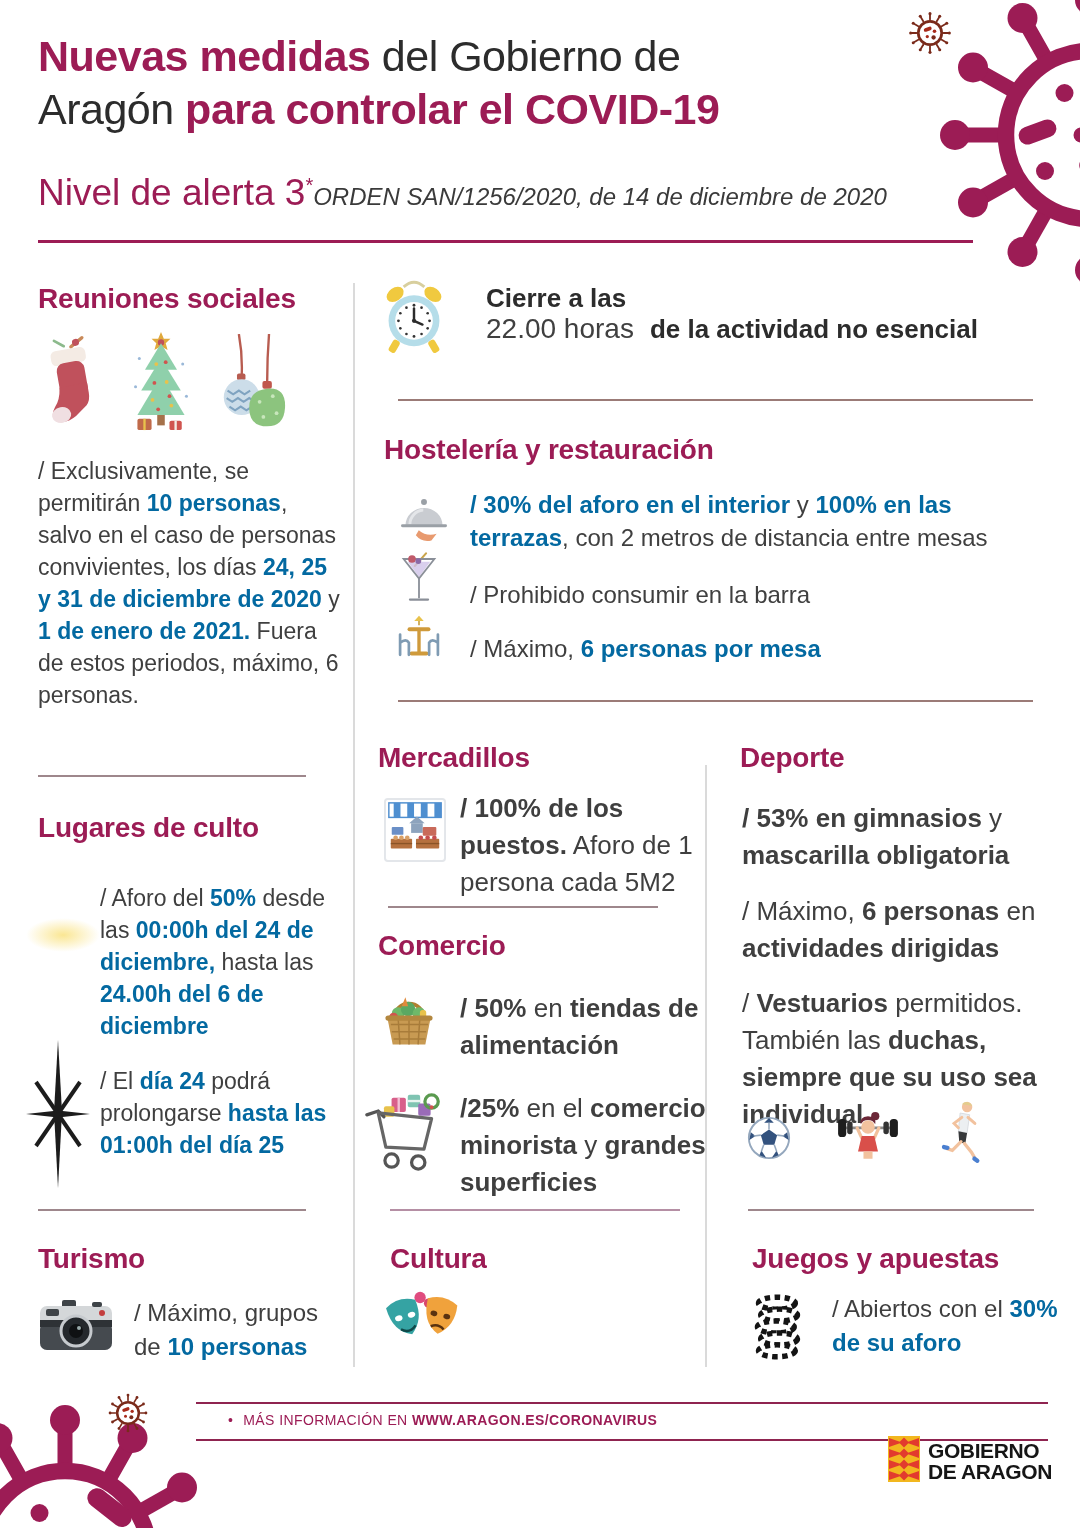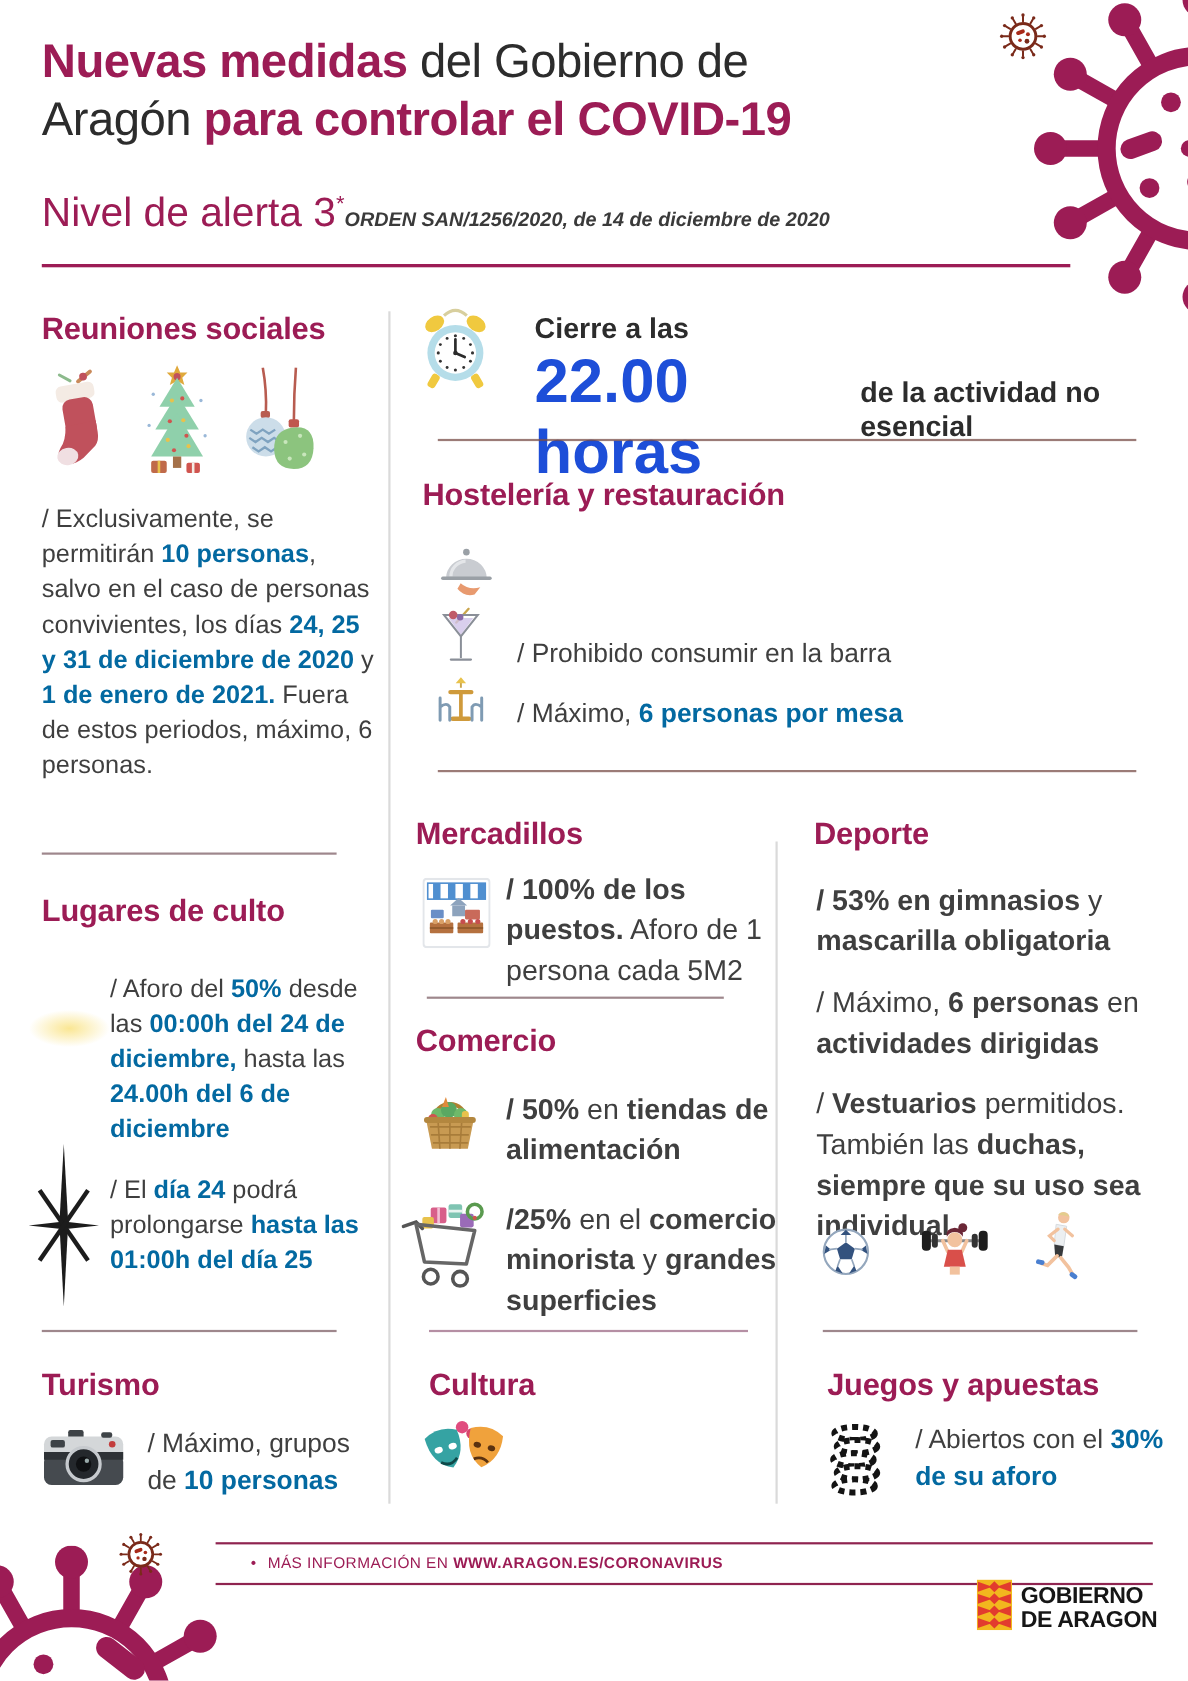--- a/index.html
+++ b/index.html
@@ -5,34 +5,34 @@
   html,body{margin:0;padding:0;background:#ffffff;}
   #page{position:relative;width:1080px;height:1528px;overflow:hidden;background:#fff;
         font-family:"Liberation Sans",sans-serif;color:#3e3e3e;}
   .abs{position:absolute;}
   
   #title{left:38px;top:30px;font-size:43px;line-height:1.24;font-weight:400;color:#2c2c2c;letter-spacing:-.5px;}
   .accent{color:#9c1c55;font-weight:700;}
   #nivel-row{left:38px;top:172px;display:flex;align-items:baseline;}
   #nivel{font-size:37px;color:#9c1c55;font-weight:400;}
   #nivel sup{font-size:20px;}
-  #order-ref{font-size:18px;font-style:italic;font-weight:700;color:#3a3a3a;}
+  #order-ref{font-size:24px;font-style:italic;font-weight:400;color:#3a3a3a;}
   #hr-header{left:38px;top:240px;width:935px;height:3px;background:#9c1c55;}
   
   .h2{font-size:28px;font-weight:700;color:#9c1c55;letter-spacing:-.2px;}
   .body{font-size:23px;line-height:32px;color:#3f3f3f;}
   .body b,.rbody b{color:#0369a1;}
   .rbody{font-size:24px;line-height:34px;color:#3f3f3f;}
   .big{font-size:26px;line-height:37px;color:#3f3f3f;}
   .thinline{height:2px;background:#7e5f66;opacity:.75;}
   .vline{width:2px;background:#dadada;}
   
   #closure-l1{left:486px;top:283px;font-size:26px;font-weight:700;color:#2c2c2c;}
   #closure-l2{left:486px;top:313px;display:flex;align-items:baseline;gap:16px;}
-  #closure-time{font-size:56px;font-weight:700;color:#1d4ed8;}
+  #closure-time{font-size:28px;font-weight:400;color:#404040;}
   #closure-rest{font-size:26px;font-weight:700;color:#2c2c2c;}
   
   #footer-line-a{left:196px;top:1402px;width:852px;height:2px;background:#8f2450;}
   #footer-line-b{left:196px;top:1439px;width:852px;height:2px;background:#8f2450;}
   #footer-info{left:228px;top:1412px;font-size:14px;color:#9c1c55;letter-spacing:.4px;display:flex;gap:10px;align-items:center;}
   #footer-info b{font-weight:700;}
   #logo{left:888px;top:1436px;display:flex;gap:8px;align-items:center;}
   #logo-text{font-size:21px;font-weight:800;color:#161616;line-height:1.02;letter-spacing:-.4px;}
 </style>
 </head>
@@ -317,20 +317,23 @@
 
   <div class="abs" style="left:398px;top:496px;width:52px;height:46px">
     <svg width="52" height="46" viewBox="0 0 70 62">
       <circle cx="35" cy="8" r="4" fill="#9aa0a6"></circle>
       <path d="M10,40 a25,24 0 0 1 50,0 z" fill="#c9ccd1"></path>
       <path d="M14,38 a22,21 0 0 1 20,-21 l0,4 a18,17 0 0 0 -16,17 z" fill="#e4e6e9"></path>
       <line x1="6" y1="40" x2="64" y2="40" stroke="#9aa0a6" stroke-width="4" stroke-linecap="round"></line>
       <path d="M28,46 q10,9 24,5 l-7,9 q-13,3 -21,-7 z" fill="#e89a6f"></path>
     </svg>
   </div>
+  <div class="abs rbody" style="left:470px;top:488px;width:570px;line-height:33px">
+    <b>/ 30% del aforo en el interior</b><span> y </span><b>100% en las terrazas</b><span>, con 2 metros de distancia entre mesas</span>
+  </div>
 
   <div class="abs" style="left:398px;top:552px;width:42px;height:56px">
     <svg width="42" height="56" viewBox="0 0 60 80">
       <line x1="40" y1="2" x2="24" y2="20" stroke="#caa54c" stroke-width="3" stroke-linecap="round"></line>
       <polygon points="14,14 46,14 30,36" fill="#cfc3e8" opacity=".8"></polygon>
       <path d="M8,10 L52,10 L30,38 Z" fill="none" stroke="#8a8f98" stroke-width="2.6"></path>
       <line x1="30" y1="38" x2="30" y2="66" stroke="#8a8f98" stroke-width="2.6"></line>
       <line x1="17" y1="68" x2="43" y2="68" stroke="#8a8f98" stroke-width="3" stroke-linecap="round"></line>
       <circle cx="20" cy="10" r="5.5" fill="#c05a6a"></circle>
         <circle cx="29" cy="13" r="4.2" fill="#8a6aa8"></circle>

